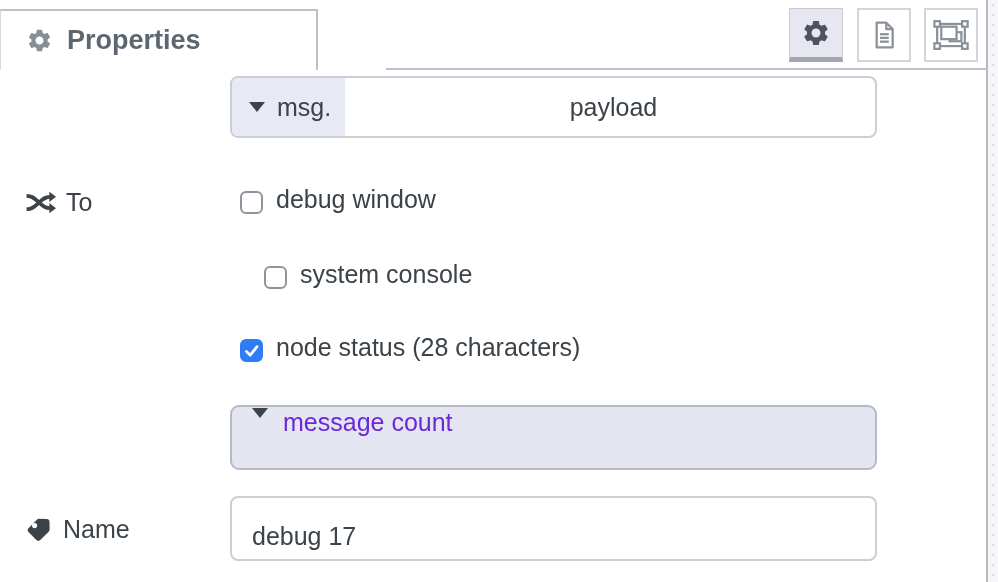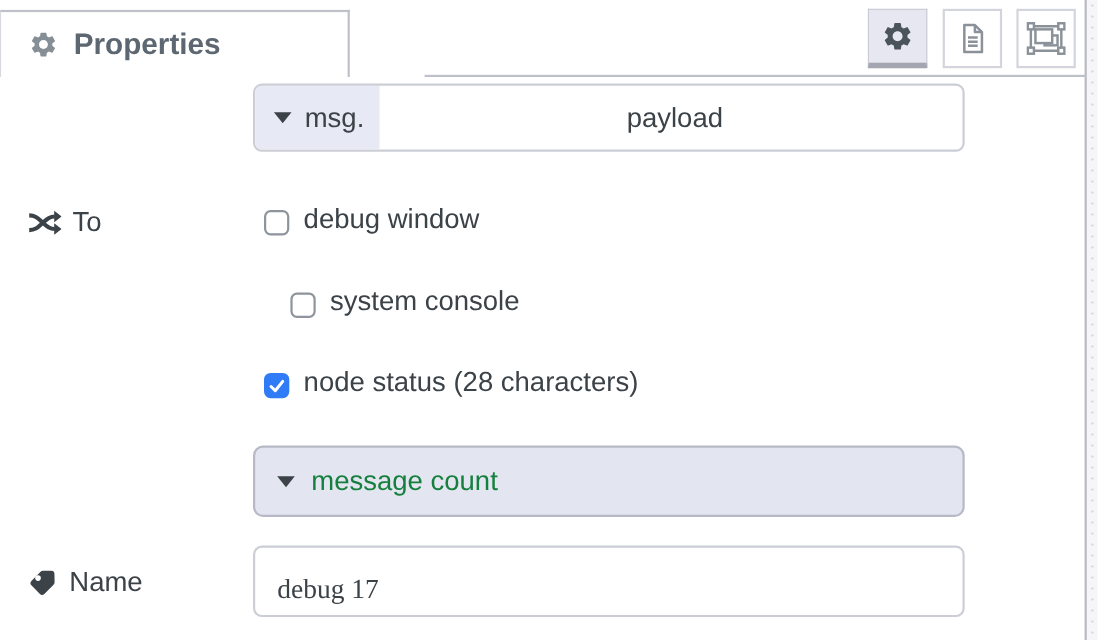--- a/index.html
+++ b/index.html
@@ -51,28 +51,28 @@
   #cb-row-1{top:263px;margin-left:24px;}
   #cb-row-2{top:336px;}
   .cb{width:23px;height:23px;box-sizing:border-box;border:2px solid #8e949c;border-radius:6px;
     background:#fff;flex:0 0 auto;display:flex;align-items:center;justify-content:center;}
   .cb svg{display:none;}
   .cb.checked{background:#2f7cf6;border-color:#2f7cf6;}
   .cb.checked svg{display:block;}
 
   
   .status-btn{position:absolute;left:230px;top:405px;width:647px;height:65px;box-sizing:border-box;
-    background:#e3e5f1;border:2px solid #b7b9c6;border-radius:9px;display:flex;align-items:center;
-    padding-left:20px;gap:15px;font-size:25px;color:#15803d;cursor:pointer;font-family:inherit;}
+    background:#e3e5f1;border:2px solid #b7b9c6;border-radius:9px;display:flex;
+    padding-left:20px;gap:15px;font-size:25px;color:#6d28d9;cursor:pointer;font-family:inherit;}
 
   
   .name-wrap{position:absolute;left:230px;top:496px;width:647px;height:65px;box-sizing:border-box;
     background:#fff;border:2px solid #ccced6;border-radius:8px;display:flex;}
   .name-input{flex:1;border:none;outline:none;background:transparent;font-size:25px;color:#3b4248;
-    padding:16px 0 0 20px;border-radius:8px;font-family:Liberation Serif, serif;min-width:0;}
+    padding:16px 0 0 20px;border-radius:8px;font-family:Liberation Sans, sans-serif;min-width:0;}
 
   .icon{display:flex;align-items:center;justify-content:center;flex:0 0 auto;}
 </style>
 </head>
 <body>
 
 <div class="stage">
 
   <div class="canvas-strip"></div>
 

